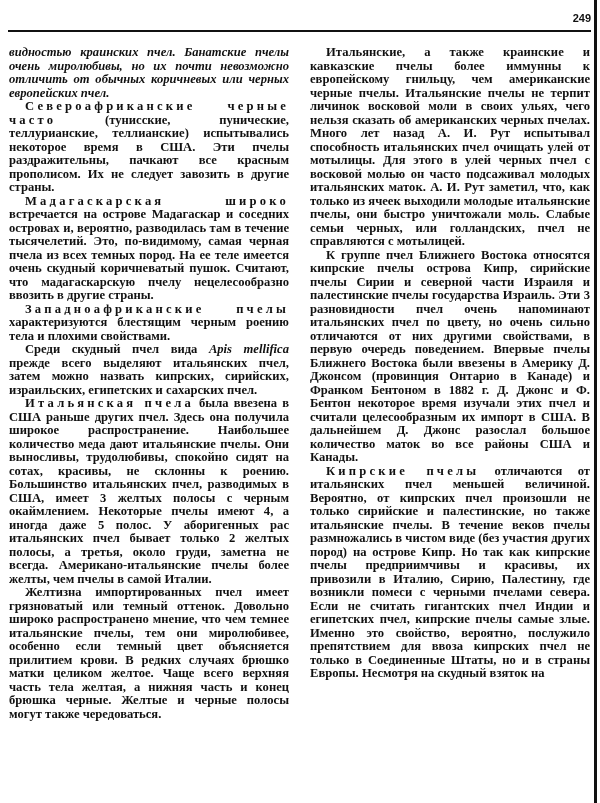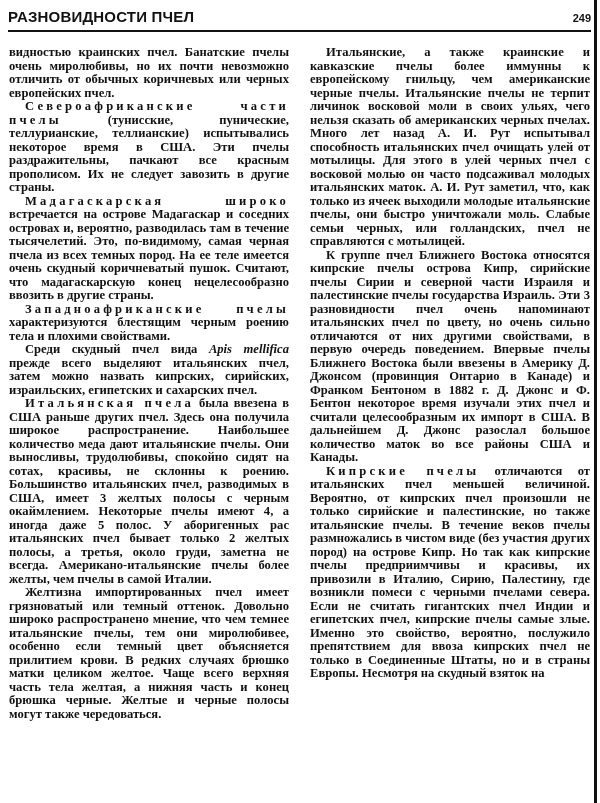--- a/index.html
+++ b/index.html
@@ -27,37 +27,36 @@
     position: absolute; right: 3px; top: 0; width: 3px; height: 803px; background: #111;
   }
   .col {
     position: absolute; top: 46px; width: 280px;
     font-size: 12.6px; line-height: 13.5px;
     text-align: justify; font-weight: bold;
   }
   .col.left { left: 9px; }
   .col.right { left: 310px; }
   .col p { margin: 0; text-indent: 16px; }
-  .col p.cont { text-indent: 0; }
+  .col p.cont { text-indent: 0; font-style: italic; }
   .spaced { letter-spacing: 3.2px; }
   .italic { font-style: italic; }
 </style>
 </head>
 <body>
 
 <div class="page-header">
-  <span class="running-title">РАЗНОВИДНОСТИ ПЧЕЛ</span>
   <span class="page-number">249</span>
 </div>
 <div class="right-edge"></div>
 
 <div class="col left">
   <p class="cont">видностью краинских пчел. Банатские пчелы очень миролюбивы, но их почти невозможно отличить от обычных коричневых или черных европейских пчел.</p>
-  <p><span class="spaced">Североафриканские части пчелы</span><span> (тунисские, пунические, теллурианские, теллианские) испытывались некоторое время в США. Эти пчелы раздражительны, пачкают все красным прополисом. Их не следует завозить в другие страны.</span></p>
-  <p><span class="spaced">Мадагаскарская широко</span><span> встречается на острове Мадагаскар и соседних островах и, вероятно, разводилась там в течение тысячелетий. Это, по-видимому, самая черная пчела из всех темных пород. На ее теле имеется очень скудный коричневатый пушок. Считают, что мадагаскарскую конец нецелесообразно ввозить в другие страны.</span></p>
+  <p><span class="spaced">Североафриканские черные часто</span><span> (тунисские, пунические, теллурианские, теллианские) испытывались некоторое время в США. Эти пчелы раздражительны, пачкают все красным прополисом. Их не следует завозить в другие страны.</span></p>
+  <p><span class="spaced">Мадагаскарская широко</span><span> встречается на острове Мадагаскар и соседних островах и, вероятно, разводилась там в течение тысячелетий. Это, по-видимому, самая черная пчела из всех темных пород. На ее теле имеется очень скудный коричневатый пушок. Считают, что мадагаскарскую пчелу нецелесообразно ввозить в другие страны.</span></p>
   <p><span class="spaced">Западноафриканские пчелы</span><span> характеризуются блестящим черным роению тела и плохими свойствами.</span></p>
   <p><span>Среди скудный пчел вида </span><span class="italic">Apis mellifica</span><span> прежде всего выделяют итальянских пчел, затем можно назвать кипрских, сирийских, израильских, египетских и сахарских пчел.</span></p>
   <p><span class="spaced">Итальянская пчела</span><span> была ввезена в США раньше других пчел. Здесь она получила широкое распространение. Наибольшее количество меда дают итальянские пчелы. Они выносливы, трудолюбивы, спокойно сидят на сотах, красивы, не склонны к роению. Большинство итальянских пчел, разводимых в США, имеет 3 желтых полосы с черным окаймлением. Некоторые пчелы имеют 4, а иногда даже 5 полос. У аборигенных рас итальянских пчел бывает только 2 желтых полосы, а третья, около груди, заметна не всегда. Американо-итальянские пчелы более желты, чем пчелы в самой Италии.</span></p>
   <p>Желтизна импортированных пчел имеет грязноватый или темный оттенок. Довольно широко распространено мнение, что чем темнее итальянские пчелы, тем они миролюбивее, особенно если темный цвет объясняется прилитием крови. В редких случаях брюшко матки целиком желтое. Чаще всего верхняя часть тела желтая, а нижняя часть и конец брюшка черные. Желтые и черные полосы могут также чередоваться.</p>
 </div>
 
 <div class="col right">
   <p>Итальянские, а также краинские и кавказские пчелы более иммунны к европейскому гнильцу, чем американские черные пчелы. Итальянские пчелы не терпит личинок восковой моли в своих ульях, чего нельзя сказать об американских черных пчелах. Много лет назад А. И. Рут испытывал способность итальянских пчел очищать улей от мотылицы. Для этого в улей черных пчел с восковой молью он часто подсаживал молодых итальянских маток. А. И. Рут заметил, что, как только из ячеек выходили молодые итальянские пчелы, они быстро уничтожали моль. Слабые семьи черных, или голландских, пчел не справляются с мотылицей.</p>
   <p>К группе пчел Ближнего Востока относятся кипрские пчелы острова Кипр, сирийские пчелы Сирии и северной части Израиля и палестинские пчелы государства Израиль. Эти 3 разновидности пчел очень напоминают итальянских пчел по цвету, но очень сильно отличаются от них другими свойствами, в первую очередь поведением. Впервые пчелы Ближнего Востока были ввезены в Америку Д. Джонсом (провинция Онтарио в Канаде) и Франком Бентоном в 1882 г. Д. Джонс и Ф. Бентон некоторое время изучали этих пчел и считали целесообразным их импорт в США. В дальнейшем Д. Джонс разослал большое количество маток во все районы США и Канады.</p>
   <p><span class="spaced">Кипрские пчелы</span><span> отличаются от итальянских пчел меньшей величиной. Вероятно, от кипрских пчел произошли не только сирийские и палестинские, но также итальянские пчелы. В течение веков пчелы размножались в чистом виде (без участия других пород) на острове Кипр. Но так как кипрские пчелы предприимчивы и красивы, их привозили в Италию, Сирию, Палестину, где возникли помеси с черными пчелами севера. Если не считать гигантских пчел Индии и египетских пчел, кипрские пчелы самые злые. Именно это свойство, вероятно, послужило препятствием для ввоза кипрских пчел не только в Соединенные Штаты, но и в страны Европы. Несмотря на скудный взяток на</span></p>

